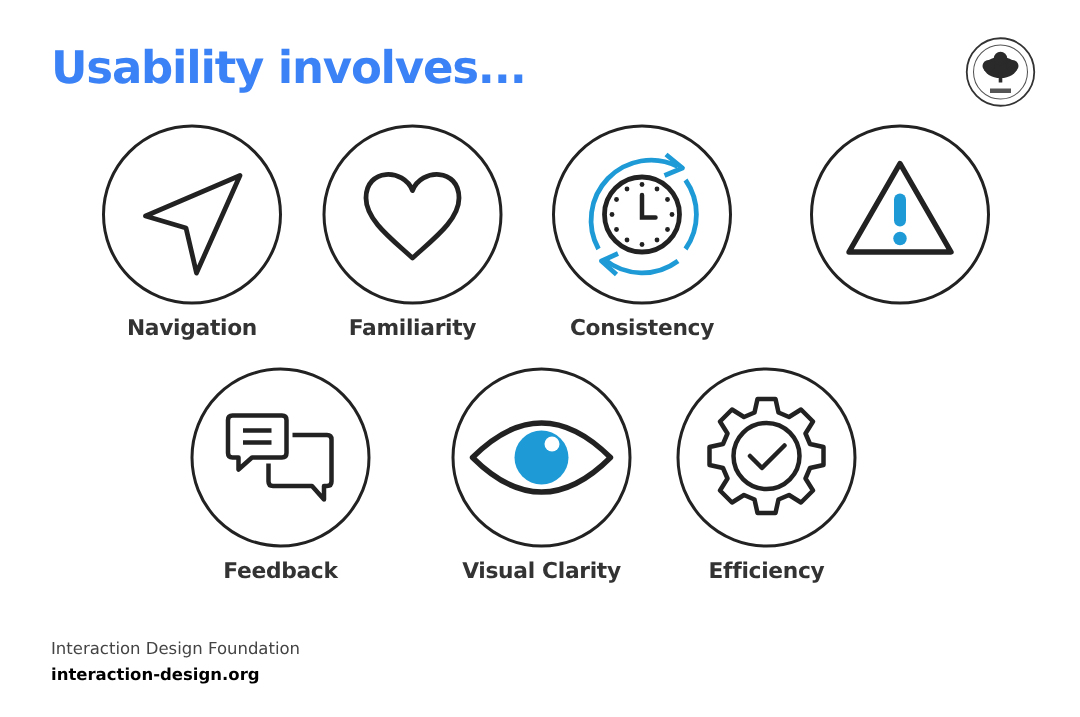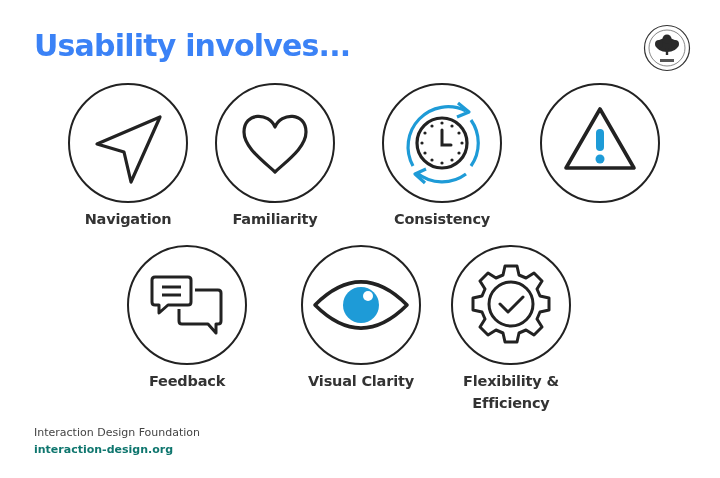--- a/index.html
+++ b/index.html
@@ -4,21 +4,21 @@
 <style>
   html, body { margin:0; padding:0; }
   body { width:720px; height:478px; background:#ffffff; position:relative; overflow:hidden;
          font-family:"DejaVu Sans", sans-serif; color:#2b2b2b; }
   .title { position:absolute; left:34px; top:28px; font-size:30px; font-weight:bold; letter-spacing:-0.8px; color:#3b82f6; }
   .logo { position:absolute; left:643px; top:24px; width:48px; height:48px; }
   .item { position:absolute; width:180px; text-align:center; }
   .item svg.ring { display:block; margin:0 auto; }
   .label { font-size:14.5px; font-weight:bold; color:#333; line-height:22px; margin-top:4px; letter-spacing:-0.2px; }
   .footer { position:absolute; left:34px; top:424px; font-size:11px; line-height:17px; color:#444; }
-  .footer .url { font-weight:bold; color:#0f766e; }
+  .footer .url { font-weight:bold; color:#000000; }
 </style>
 </head>
 <body>
 
 <div class="title">Usability involves...</div>
 
 <div class="logo">
   <svg width="48" height="48" viewBox="0 0 48 48">
     <circle cx="24" cy="24" r="22.5" fill="#fff" stroke="#333" stroke-width="1.2"></circle>
     <circle cx="24" cy="24" r="18" fill="none" stroke="#555" stroke-width="0.7"></circle>
@@ -44,21 +44,21 @@
 <div class="item" style="left:185px; top:82px;">
   <svg class="ring" width="122" height="122" viewBox="0 0 122 122">
     <circle cx="61" cy="61" r="59" fill="none" stroke="#222" stroke-width="2"></circle>
     <g>
       <path d="M61 45 C55 30, 30 30, 30 50 C30 65, 48 78, 61 90 C74 78, 92 65, 92 50 C92 30, 67 30, 61 45 Z" fill="none" stroke="#222" stroke-width="3.2" stroke-linejoin="round"></path>
     </g>
   </svg>
   <div class="label">Familiarity</div>
 </div>
 
-<div class="item" style="left:352px; top:82px;">
+<div class="item" style="left:338px; top:82px;">
   <svg class="ring" width="122" height="122" viewBox="0 0 122 122">
     <circle cx="61" cy="61" r="59" fill="none" stroke="#222" stroke-width="2"></circle>
     <g>
       <path d="M90 38 A40 40 0 0 1 90 84" fill="none" stroke="#1e9bd7" stroke-width="3.2"></path>
       <path d="M32 84 A40 40 0 0 1 85 29" fill="none" stroke="#1e9bd7" stroke-width="3.2"></path>
       <path d="M77 21 L88 30 L76 35" fill="none" stroke="#1e9bd7" stroke-width="3.2" stroke-linejoin="round"></path>
       <path d="M36 91 A40 40 0 0 0 85 92" fill="none" stroke="#1e9bd7" stroke-width="3.2"></path>
       <path d="M45 87 L34 92 L44 101" fill="none" stroke="#1e9bd7" stroke-width="3.2" stroke-linejoin="round"></path>
       <circle cx="61" cy="61" r="25" fill="none" stroke="#222" stroke-width="3.2"></circle>
       <path d="M61 48 L61 63 L70 63" fill="none" stroke="#222" stroke-width="3" stroke-linecap="round"></path>
@@ -120,21 +120,20 @@
 <div class="item" style="left:421px; top:244px;">
   <svg class="ring" width="122" height="122" viewBox="0 0 122 122">
     <circle cx="61" cy="61" r="59" fill="none" stroke="#222" stroke-width="2"></circle>
     <g>
       <path d="M55 22 L67 22 L69 31 L76 34 L84 29 L92 37 L87 45 L90 52 L99 54 L99 66 L90 68 L87 75 L92 83 L84 91 L76 86 L69 89 L67 98 L55 98 L53 89 L46 86 L38 91 L30 83 L35 75 L32 68 L23 66 L23 54 L32 52 L35 45 L30 37 L38 29 L46 34 L53 31 Z" fill="none" stroke="#222" stroke-width="3" stroke-linejoin="round"></path>
       <circle cx="61" cy="60" r="22" fill="none" stroke="#222" stroke-width="3"></circle>
       <path d="M50 60 L58 68 L73 53" fill="none" stroke="#222" stroke-width="3" stroke-linecap="round" stroke-linejoin="round"></path>
     </g>
   </svg>
   <div class="label">
-    <div>Flexibility &amp;</div>
     <div>Efficiency</div>
   </div>
 </div>
 
 <div class="footer">
   <div>Interaction Design Foundation</div>
   <div class="url">interaction-design.org</div>
 </div>
 
 </body></html>

